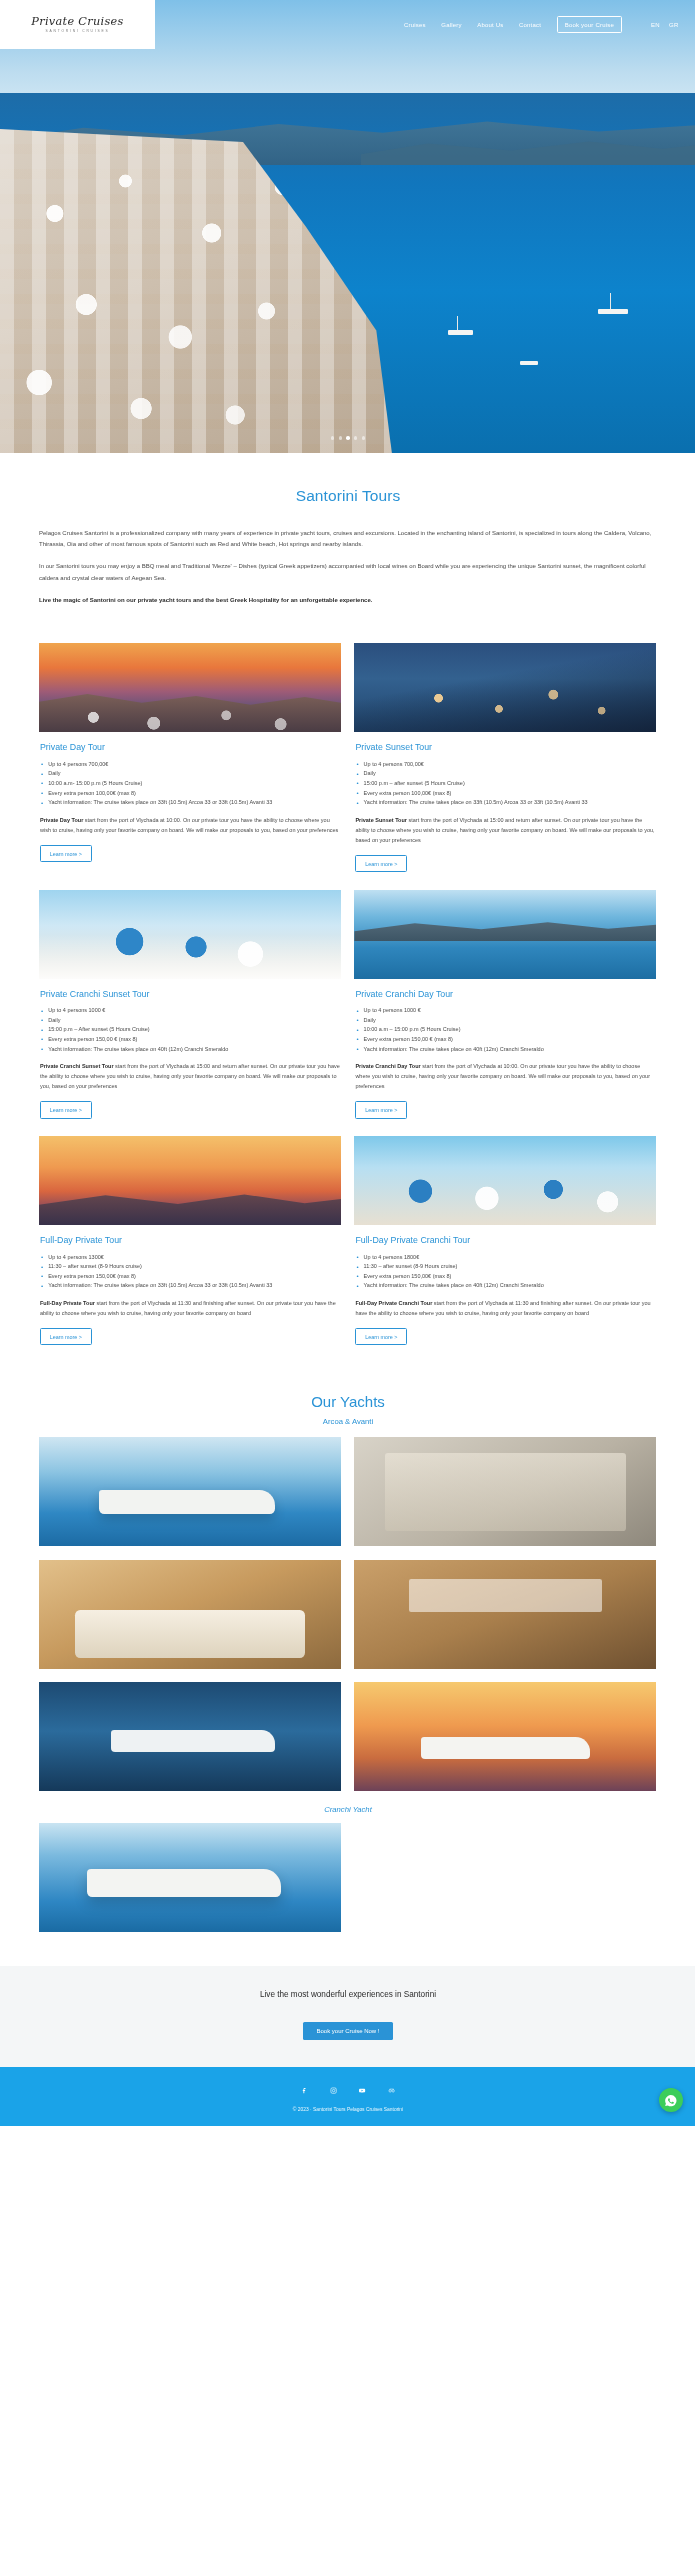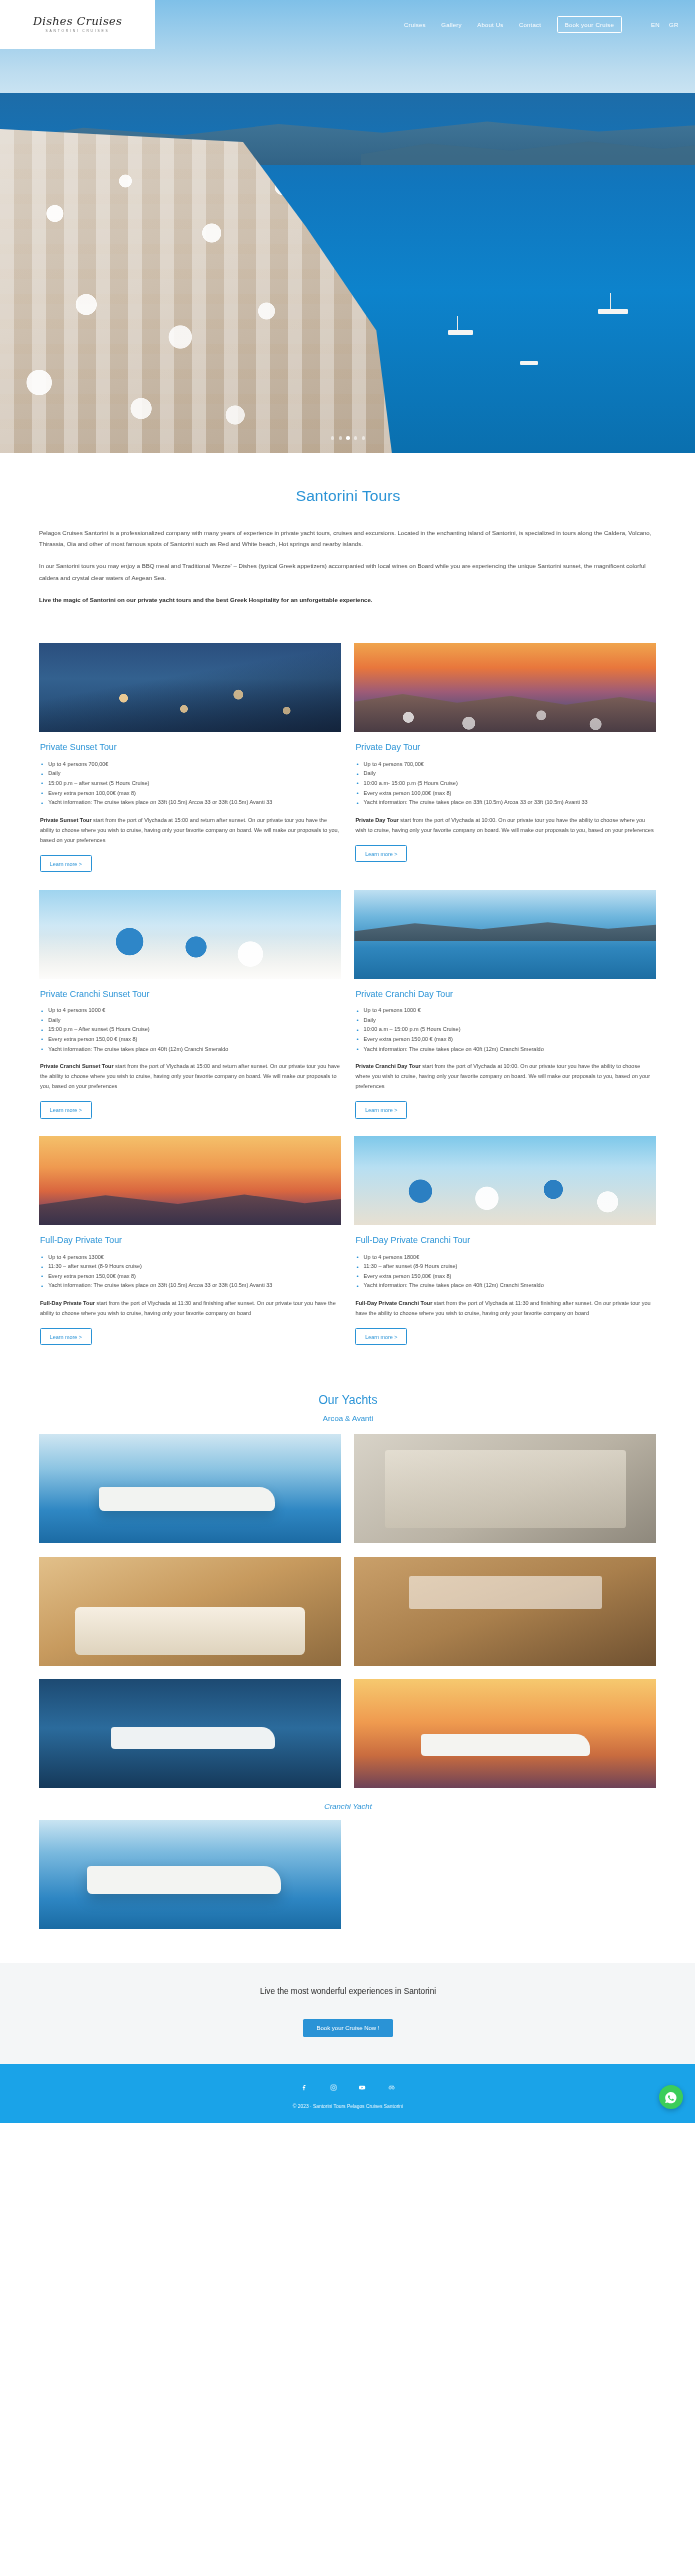--- a/index.html
+++ b/index.html
@@ -194,21 +194,21 @@
     background:
       radial-gradient(circle at 22% 62%, #2b7fc2 0 11.3px, transparent 12px),
       radial-gradient(circle at 44% 70%, rgba(255,255,255,.95) 0 11.3px, transparent 12px),
       radial-gradient(circle at 66% 60%, #2b7fc2 0 9.3px, transparent 9.8px),
       radial-gradient(circle at 84% 74%, rgba(255,255,255,.9) 0 10.3px, transparent 10.8px);
   }
 
   
   .yachts { padding: 30px 39px 0; }
   .yachts-title {
-    text-align: center; font-size: 12px; color: #2a93d6; font-weight: 400; margin-bottom: 7.2px;
+    text-align: center; font-size: 15px; color: #2a93d6; font-weight: 400; margin-bottom: 7.2px;
   }
   .yachts-sub {
     text-align: center; font-size: 7.7px; color: #2a93d6; font-weight: 400; margin-bottom: 11.3px;
   }
   .gallery { display: grid; grid-template-columns: 302px 302px; gap: 13.4px; }
   .g-cell { height: 109px; position: relative; overflow: hidden; }
   .g-boat-sea { background: linear-gradient(#cfe6f2 0%, #8cc4e2 32%, #2f87c3 70%, #1c6ba4 100%); }
   .g-boat-sea:after {
     content:""; position:absolute; left: 20%; top: 48%; width: 58%; height: 22%;
     background: #f2f3f1; border-radius: 3.1px 15.5px 5.2px 5.2px;
@@ -276,21 +276,21 @@
     box-shadow: 0 1.5px 5.2px rgba(0,0,0,.25); z-index: 60;
   }
 </style>
 </head>
 <body>
 
 <div class="page">
 
   <div class="header">
     <div class="logo-box">
-      <div class="logo-script">Dishes Cruises</div>
+      <div class="logo-script">Private Cruises</div>
       <div class="logo-sub">SANTORINI CRUISES</div>
     </div>
     <nav class="nav">
       <a href="#">Cruises</a>
       <a href="#">Gallery</a>
       <a href="#">About Us</a>
       <a href="#">Contact</a>
       <a href="#" class="btn-book-nav">Book your Cruise</a>
       <span class="lang">
         <a href="#">EN</a>
@@ -321,47 +321,47 @@
     <h1 class="page-title">Santorini Tours</h1>
     <p>Pelagos Cruises Santorini is a professionalized company with many years of experience in private yacht tours, cruises and excursions. Located in the enchanting island of Santorini, is specialized in tours along the Caldera, Volcano, Thirassia, Oia and other of most famous spots of Santorini such as Red and White beach, Hot springs and nearby islands.</p>
     <p>In our Santorini tours you may enjoy a BBQ meal and Traditional 'Mezze' – Dishes (typical Greek appetizers) accompanied with local wines on Board while you are experiencing the unique Santorini sunset, the magnificent colorful caldera and crystal clear waters of Aegean Sea.</p>
     <p class="dark" style="font-weight:700;color:#2b2b2b;">Live the magic of Santorini on our private yacht tours and the best Greek Hospitality for an unforgettable experience.</p>
   </div>
 
   <div class="cards-wrap">
 
     <div class="row">
       <div class="card">
+        <div class="card-img img-oia-sunset"></div>
+        <div class="card-body">
+          <h3>Private Day Tour</h3>
+          <ul>
+            <li>Up to 4 persons 700,00€</li>
+            <li>Daily</li>
+            <li>10:00 a.m- 15:00 p.m (5 Hours Cruise)</li>
+            <li>Every extra person 100,00€ (max 8)</li>
+            <li>Yacht information: The cruise takes place on 33ft (10.5m) Arcoa 33  or 33ft (10.5m) Avanti 33</li>
+          </ul>
+          <p class="desc"><b>Private Day Tour</b><span> start from the port of Vlychada at 10:00. On our private tour you have the ability to choose where you wish to cruise, having only your favorite company on board. We will make our proposals to you, based on your preferences</span></p>
+          <a href="#" class="learn">Learn more &gt;</a>
+        </div>
+      </div>
+
+      <div class="card">
         <div class="card-img img-caldera-dusk"></div>
         <div class="card-body">
           <h3>Private Sunset Tour</h3>
           <ul>
             <li>Up to 4 persons 700,00€</li>
             <li>Daily</li>
             <li>15:00 p.m – after sunset (5 Hours Cruise)</li>
             <li>Every extra person 100,00€ (max 8)</li>
             <li>Yacht information: The cruise takes place on 33ft (10.5m) Arcoa 33  or 33ft (10.5m) Avanti 33</li>
           </ul>
           <p class="desc"><b>Private Sunset Tour</b><span> start from the port of Vlychada at 15:00 and return after sunset. On our private tour you have the ability to choose where you wish to cruise, having only your favorite company on board. We will make our proposals to you, based on your preferences</span></p>
-          <a href="#" class="learn">Learn more &gt;</a>
-        </div>
-      </div>
-
-      <div class="card">
-        <div class="card-img img-oia-sunset"></div>
-        <div class="card-body">
-          <h3>Private Day Tour</h3>
-          <ul>
-            <li>Up to 4 persons 700,00€</li>
-            <li>Daily</li>
-            <li>10:00 a.m- 15:00 p.m (5 Hours Cruise)</li>
-            <li>Every extra person 100,00€ (max 8)</li>
-            <li>Yacht information: The cruise takes place on 33ft (10.5m) Arcoa 33  or 33ft (10.5m) Avanti 33</li>
-          </ul>
-          <p class="desc"><b>Private Day Tour</b><span> start from the port of Vlychada at 10:00. On our private tour you have the ability to choose where you wish to cruise, having only your favorite company on board. We will make our proposals to you, based on your preferences</span></p>
           <a href="#" class="learn">Learn more &gt;</a>
         </div>
       </div>
     </div>
 
     <div class="row">
       <div class="card">
         <div class="card-img img-blue-domes"></div>
         <div class="card-body">
           <h3>Private Cranchi Sunset Tour</h3>

